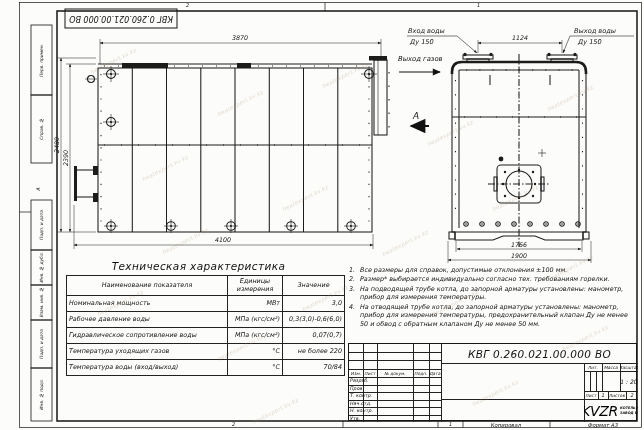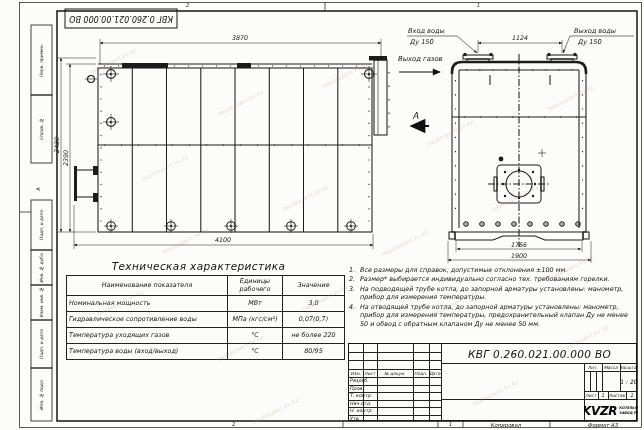--- a/index.html
+++ b/index.html
@@ -23,40 +23,40 @@
   .mfield span{writing-mode:vertical-rl;transform:rotate(180deg);font-size:4.4px;font-style:italic;white-space:nowrap;}
   .zone{font-size:5px;color:#222;font-style:italic;}
   
   .spec{left:66px;top:260px;width:265px;}
   .spec-title{text-align:center;font-style:italic;font-size:10.5px;color:#111;letter-spacing:.4px;margin-bottom:3px;}
   table.spec-t{border-collapse:collapse;width:265px;table-layout:fixed;}
   table.spec-t th,table.spec-t td{border:1px solid #222;font-style:italic;font-weight:normal;
     font-size:6.4px;color:#111;padding:0 2px;line-height:1.15;}
   table.spec-t th{text-align:center;height:19px;}
   table.spec-t td{height:15px;margin-top:22px;}
-  td.c{text-align:center;}
+  td.c{text-align:right;}
   
   .notes{left:347px;top:266px;width:289px;font-size:6.4px;font-style:italic;color:#111;line-height:1.32;}
   .note{display:flex;margin-bottom:1px;}
   .note .n{width:11px;flex:none;text-align:left;padding-left:2px;}
   .note .t{flex:1;}
   
   .tb{left:348px;top:343px;width:289px;height:78px;border:1.3px solid #151515;box-sizing:border-box;
     background:transparent;color:#111;}
   .tb .v,.tb .h{position:absolute;background:#222;}
   .tb .v{width:1px;} .tb .h{height:1px;}
   .tb .cell{position:absolute;display:flex;align-items:center;justify-content:center;
     font-style:italic;color:#111;overflow:hidden;}
   .tb .hdr{font-size:4.3px;} .tb .role{font-size:4.8px;justify-content:flex-start;padding-left:1px;}
   .docnum{font-size:10.5px;letter-spacing:.3px;}
   .pname{flex-direction:column;font-size:7.6px;line-height:1.3;}
   .logo{gap:2px;font-style:normal;}
   .logo .ic{width:9px;height:9px;border:1px solid #111;
     background:repeating-linear-gradient(90deg,#111 0 1.5px,#fff 1.5px 2.4px);}
-  .logo .kv{font-weight:bold;font-size:12px;letter-spacing:-.3px;color:#000;}
+  .logo .kv{font-weight:normal;font-size:14px;letter-spacing:-.3px;color:#000;}
   .logo .co{display:flex;flex-direction:column;font-size:3.4px;font-weight:bold;line-height:1.2;color:#111;}
   .footer-txt{font-size:5.3px;font-style:italic;color:#222;}
   
   .wm{position:absolute;font-size:5.5px;color:#a8906e;opacity:.32;transform:rotate(-27deg);
     letter-spacing:.3px;pointer-events:none;font-style:italic;white-space:nowrap;}
 </style>
 </head>
 <body>
 
 <div class="sheet">
@@ -356,42 +356,47 @@
   <div class="abs mfield" style="left:31px;top:368px;width:21px;height:53px">
       <span>Инв. № подл.</span>
     </div>
 
   <div class="abs spec">
     <div class="spec-title">Техническая характеристика</div>
     <table class="spec-t">
       <tbody>
           <tr>
         <th style="width:156px">Наименование показателя</th>
-        <th style="width:50px">Единицы рабочего</th>
+        <th style="width:50px">Единицы измерения</th>
         <th style="width:57px">Значение</th>
       </tr>
       <tr>
             <td>Номинальная мощность</td>
             <td class="c">МВт</td>
             <td class="c">3,0</td>
+          </tr>
+      <tr>
+            <td>Рабочее давление воды</td>
+            <td class="c">МПа (кгс/см²)</td>
+            <td class="c">0,3(3,0)-0,6(6,0)</td>
           </tr>
       <tr>
             <td>Гидравлическое сопротивление воды</td>
             <td class="c">МПа (кгс/см²)</td>
             <td class="c">0,07(0,7)</td>
           </tr>
       <tr>
             <td>Температура уходящих газов</td>
             <td class="c">°С</td>
             <td class="c">не более 220</td>
           </tr>
       <tr>
             <td>Температура воды (вход/выход)</td>
             <td class="c">°С</td>
-            <td class="c">80/95</td>
+            <td class="c">70/84</td>
           </tr>
     </tbody>
       </table>
   </div>
 
   <div class="abs notes">
     <div class="note">
         <span class="n">1.</span>
         <span class="t">Все размеры для справок, допустимые отклонения ±100 мм.</span>
       </div>

